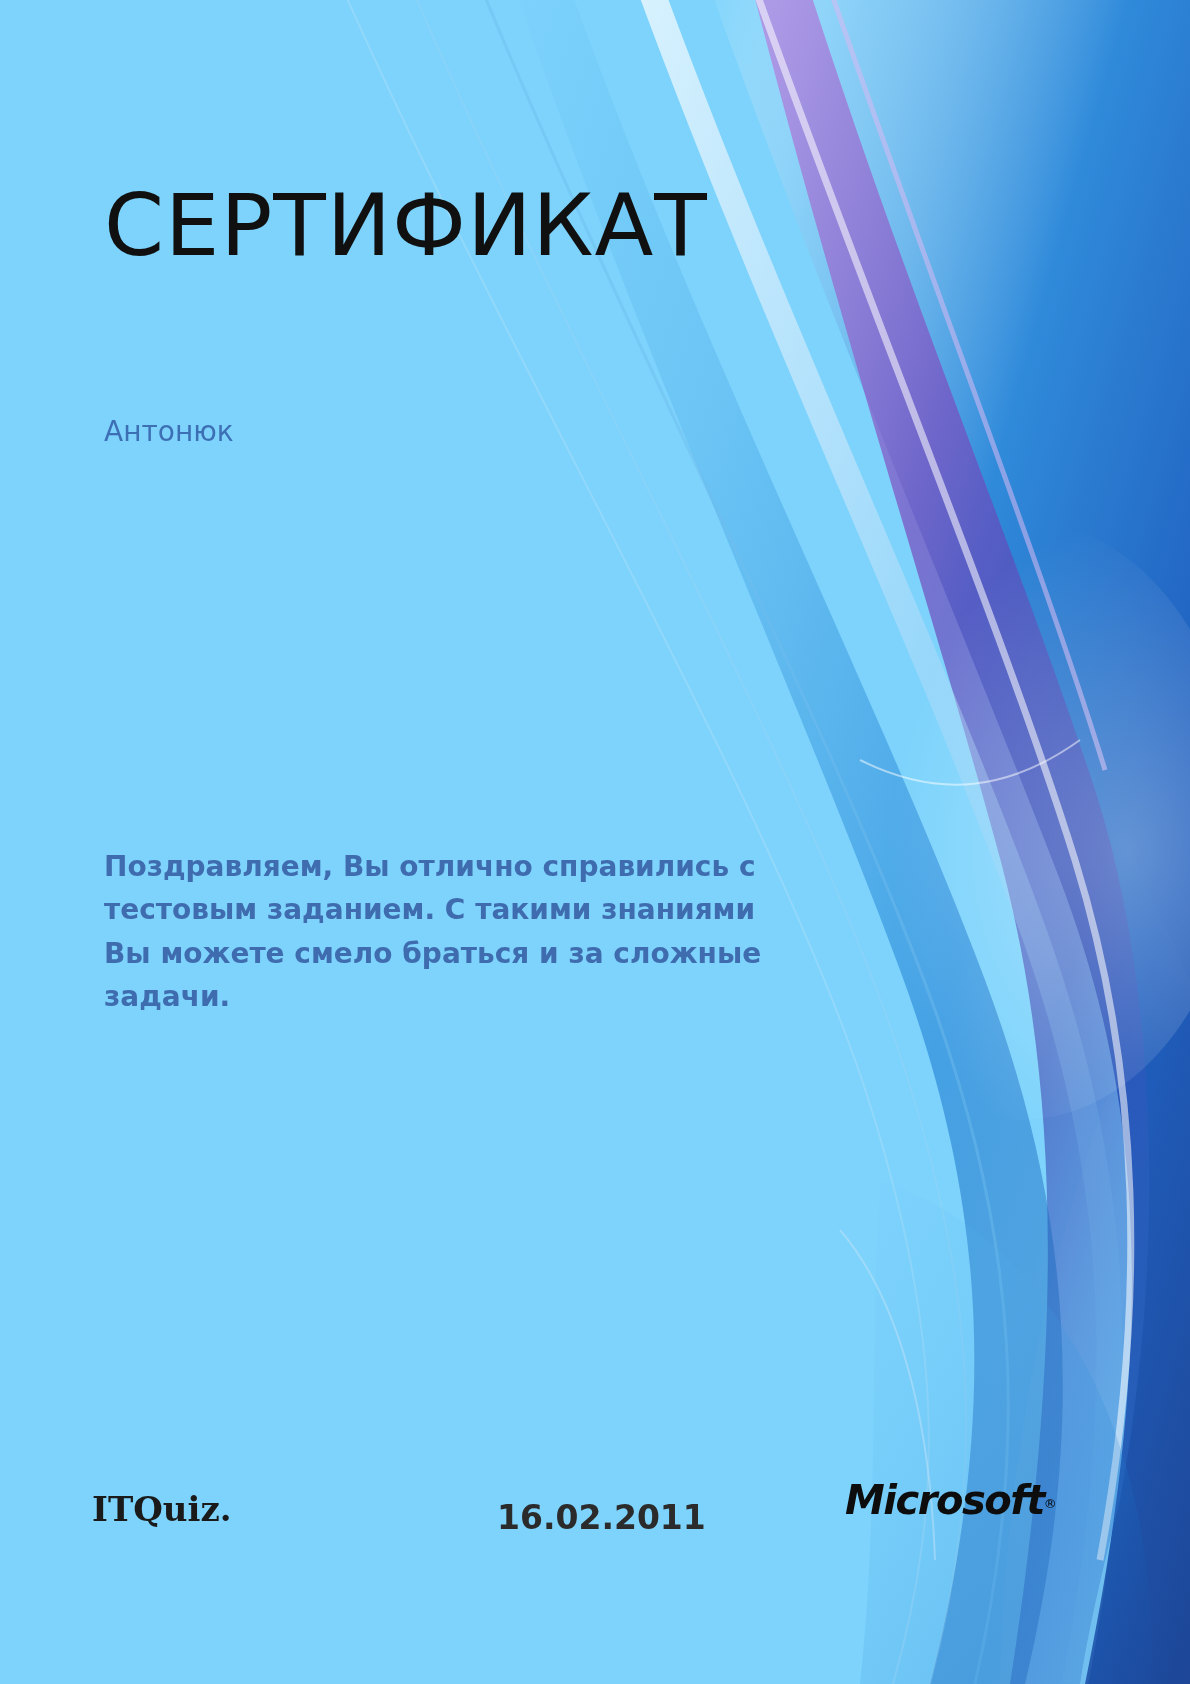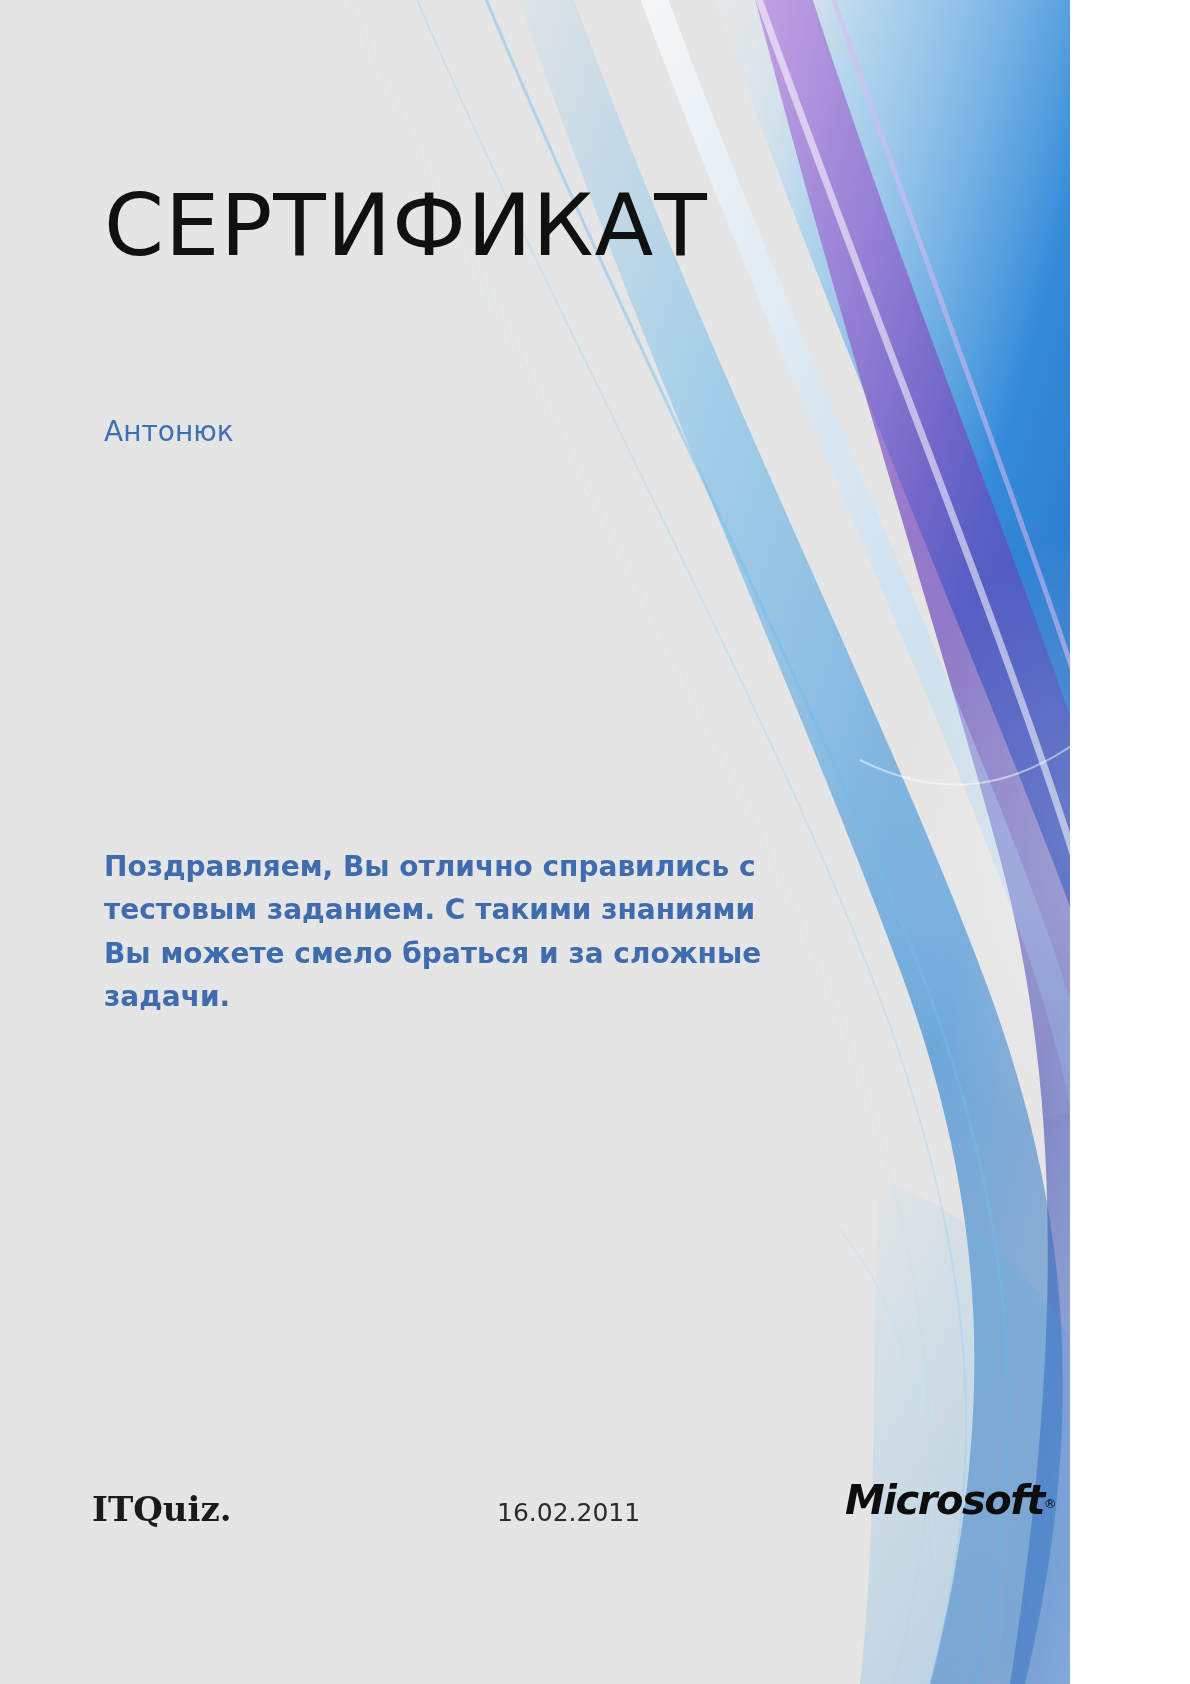--- a/index.html
+++ b/index.html
@@ -6,24 +6,24 @@
   html, body {
     margin: 0;
     padding: 0;
     background: #ffffff;
   }
   body {
     font-family: "DejaVu Sans", "Liberation Sans", sans-serif;
   }
   #certificate {
     position: relative;
-    width: 1070px;
+    width: 1190px;
     height: 1684px;
     overflow: hidden;
-    background: #e5e5e5;
+    background: #7dd3fc;
   }
   #swoosh-layer {
     position: absolute;
     inset: 0;
     width: 1190px;
     height: 1684px;
     pointer-events: none;
   }
   .content {
     position: absolute;
@@ -79,23 +79,23 @@
     font-family: "DejaVu Serif", "Liberation Serif", serif;
     font-size: 34px;
     font-weight: bold;
     color: #1a1a1a;
     letter-spacing: 0px;
   }
   .footer-date {
     position: absolute;
     left: 497px;
     top: 1498px;
-    font-size: 25px;
+    font-size: 33px;
     color: #2b2b2b;
-    font-weight: 400;
+    font-weight: 700;
   }
   .footer-logo {
     position: absolute;
     left: 845px;
     top: 1480px;
     width: 190px;
     height: 48px;
   }
   .footer-logo .ms-text {
     font-family: "DejaVu Sans", "Liberation Sans", sans-serif;

